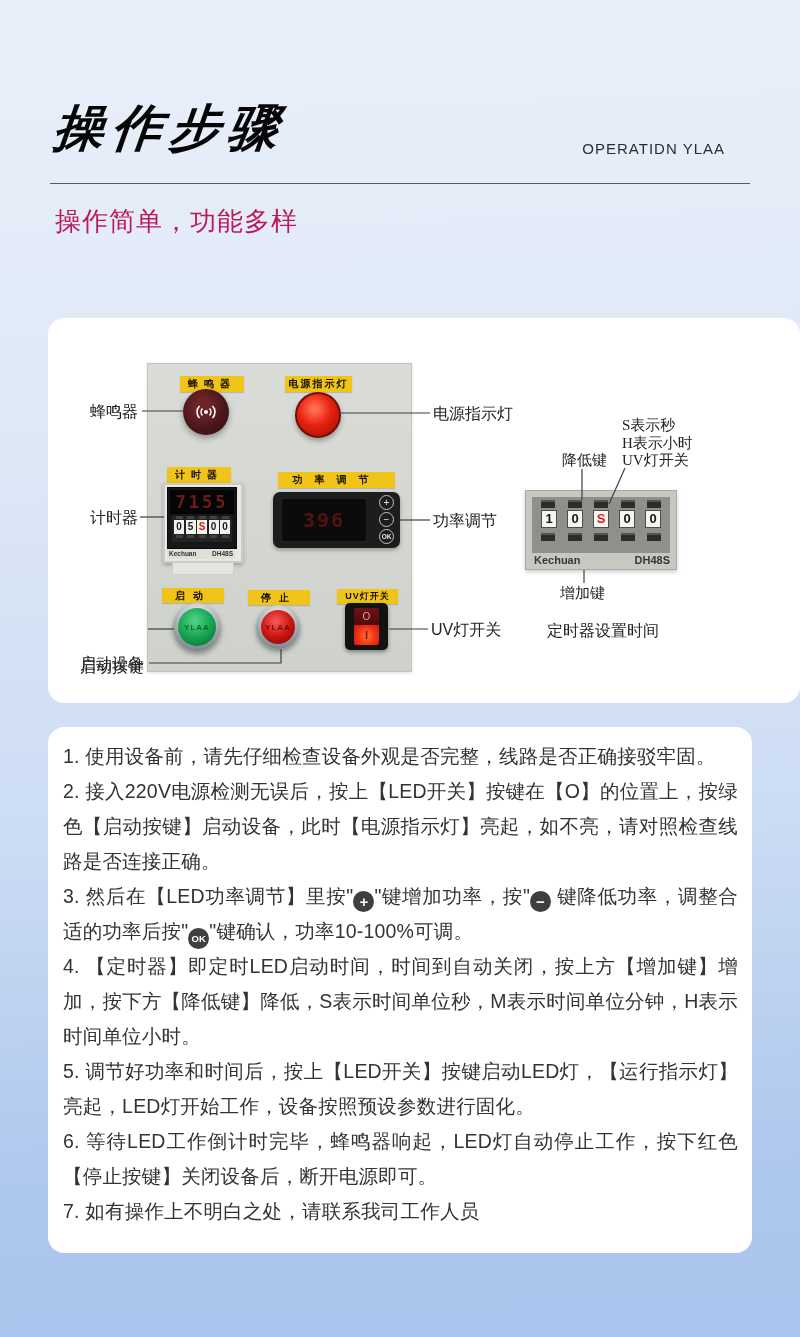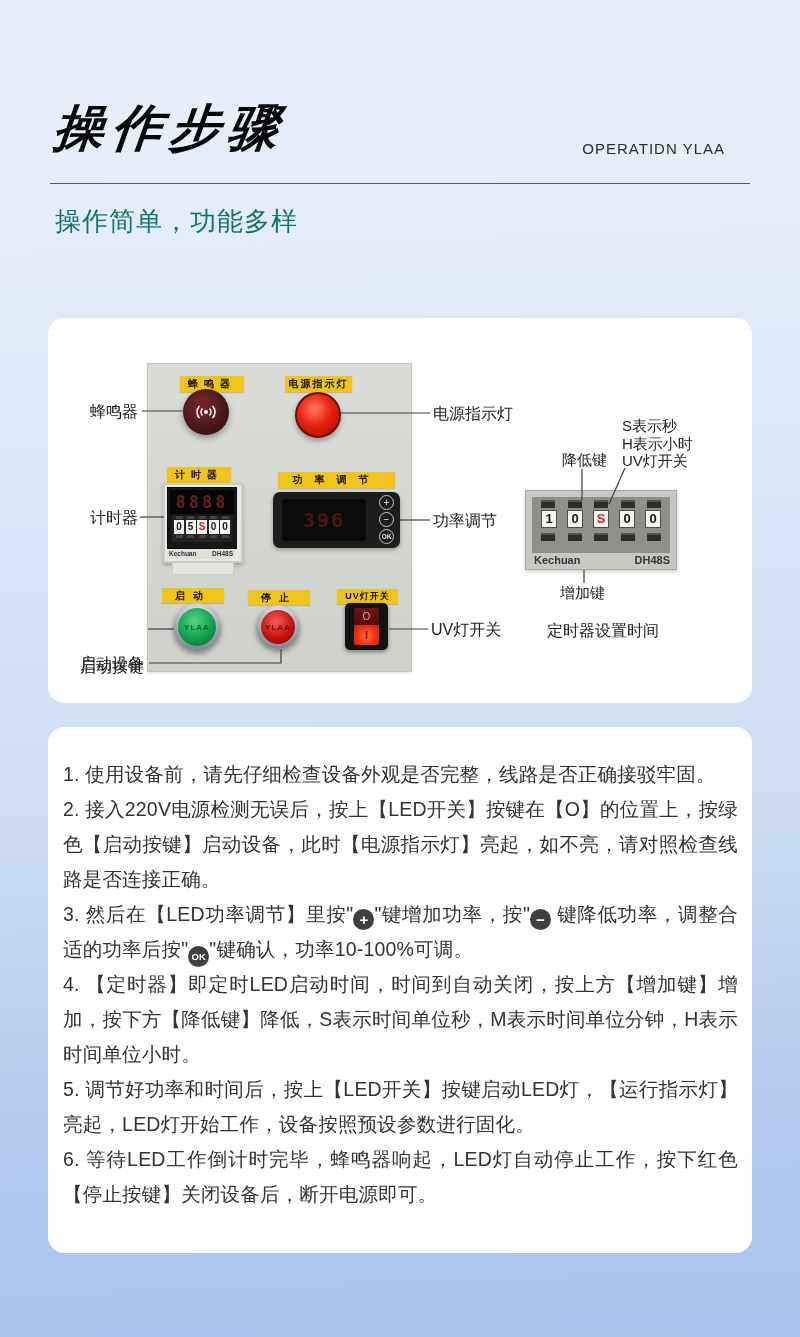--- a/index.html
+++ b/index.html
@@ -6,25 +6,25 @@
   body{
     position:relative;width:800px;height:1337px;overflow:hidden;
     background:linear-gradient(178deg,#eaf0fa 0%,#dfe9f7 30%,#cdddf4 60%,#aec7ee 88%,#aac4ed 100%);
     font-family:"Liberation Sans",sans-serif;color:#333;
   }
   
   .title{position:absolute;left:54px;top:95px;font-size:50px;font-weight:900;font-style:italic;
     letter-spacing:8px;color:#060606;transform:skewX(-6deg);white-space:nowrap;}
   .title-en{position:absolute;right:75px;top:140px;font-size:15px;color:#2d2d2d;letter-spacing:1px;}
   .rule{position:absolute;left:50px;top:183px;width:700px;height:1px;background:#55585c;}
-  .tagline{position:absolute;left:55px;top:204px;font-size:26px;color:#0f766e;letter-spacing:1px;}
-  
-  .card{position:absolute;left:48px;width:704px;background:#fff;border-radius:16px;}
+  .tagline{position:absolute;left:55px;top:204px;font-size:26px;color:#be185d;letter-spacing:1px;}
+  
+  .card{position:absolute;left:48px;width:704px;background:#fff;border-radius:16px;padding-left:48px;}
   .card1{top:318px;height:385px;}
-  .card2{top:727px;height:526px;box-sizing:border-box;padding:30px 14px 0 15px;}
+  .card2{top:727px;height:526px;box-sizing:border-box;padding:12px 14px 0 15px;}
   
   .panel{position:absolute;left:99px;top:45px;width:265px;height:309px;
     background:linear-gradient(180deg,#dadcd7 0%,#d4d6d1 55%,#cfd1cc 100%);
     box-shadow:inset 0 0 0 1px #c2c4bf, 0 1px 3px rgba(0,0,0,.12);}
   .ylabel{position:absolute;background:#f0c419;color:#151000;font-weight:bold;text-align:center;
     height:16px;line-height:16px;font-size:10px;box-shadow:0 1px 1px rgba(0,0,0,.15);}
   .tag-buzzer{left:132px;top:58px;width:64px;letter-spacing:6px;}
   .tag-pilot{left:237px;top:58px;width:67px;letter-spacing:2px;}
   .tag-timer{left:119px;top:149px;width:64px;letter-spacing:6px;}
   .tag-padj{left:230px;top:154px;width:117px;letter-spacing:12px;}
@@ -101,21 +101,21 @@
   .cu-tabs{display:flex;justify-content:space-between;padding:3px 9px 0;}
   .cu-tab{width:14px;height:8px;background:#2c2c28;border-top:2px solid #56564f;box-sizing:border-box;}
   .cu-digits{display:flex;justify-content:space-between;padding:2px 9px;}
   .cu-win{width:16px;height:18px;background:#f5f5f1;border:1px solid #4c4c48;box-sizing:border-box;
     color:#15161a;font-size:13px;font-weight:bold;text-align:center;line-height:16px;}
   .cu-win.red{color:#d6231c;}
   .cu-brand{position:absolute;left:0;bottom:0;width:152px;height:16px;display:flex;justify-content:space-between;
     padding:0 8px;box-sizing:border-box;font-size:11px;font-weight:bold;color:#33383b;line-height:15px;}
   .cu-label{position:absolute;font-size:15px;color:#222;white-space:nowrap;}
   .cu-dec{left:514px;top:133px;}
-  .cu-units{left:574px;top:99px;line-height:17.5px;}
+  .cu-units{left:574px;top:99px;line-height:17.5px;font-family:Liberation Serif, serif;}
   .cu-inc{left:512px;top:266px;}
   .cu-caption{left:499px;top:303px;font-size:16px;}
   
   .lines{position:absolute;left:0;top:0;}
   .lines line,.lines polyline{stroke:#3f3f3f;stroke-width:1.2;fill:none;}
   
   .step{margin:0;font-size:19.5px;line-height:35px;color:#333;letter-spacing:0.2px;text-align:justify;}
   .inline-icon{display:inline-flex;align-items:center;justify-content:center;width:21px;height:21px;
     border-radius:50%;background:#3f3f3f;color:#fff;vertical-align:-4px;font-weight:bold;font-size:15px;line-height:21px;}
   .inline-icon.ok{font-size:9.5px;}
@@ -150,21 +150,21 @@
         <path d="M21.5 4 a8.5 8.5 0 0 1 0 12"></path>
       </g>
     </svg>
   </div>
 
   <div class="pilot"></div>
 
   <div class="timer">
     <div class="timer-shell"></div>
     <div class="timer-body">
-      <div class="timer-7seg">8888</div>
+      <div class="timer-7seg">7155</div>
       <div class="timer-wheels">
         <div class="wheel">
             <div class="tab"></div>
             <div class="win">0</div>
             <div class="tab"></div>
           </div>
         <div class="wheel">
             <div class="tab"></div>
             <div class="win">5</div>
             <div class="tab"></div>
@@ -277,14 +277,15 @@
 </div>
 
 <div class="card card2">
   <div>
       <p class="step">1. 使用设备前，请先仔细检查设备外观是否完整，线路是否正确接驳牢固。</p>
       <p class="step">2. 接入220V电源检测无误后，按上【LED开关】按键在【O】的位置上，按绿色【启动按键】启动设备，此时【电源指示灯】亮起，如不亮，请对照检查线路是否连接正确。</p>
       <p class="step">3. 然后在【LED功率调节】里按"<span class="inline-icon plus">+</span>"键增加功率，按"<span class="inline-icon minus">−</span> 键降低功率，调整合适的功率后按"<span class="inline-icon ok">OK</span>"键确认，功率10-100%可调。</p>
       <p class="step">4. 【定时器】即定时LED启动时间，时间到自动关闭，按上方【增加键】增加，按下方【降低键】降低，S表示时间单位秒，M表示时间单位分钟，H表示时间单位小时。</p>
       <p class="step">5. 调节好功率和时间后，按上【LED开关】按键启动LED灯，【运行指示灯】亮起，LED灯开始工作，设备按照预设参数进行固化。</p>
       <p class="step">6. 等待LED工作倒计时完毕，蜂鸣器响起，LED灯自动停止工作，按下红色【停止按键】关闭设备后，断开电源即可。</p>
+      <p class="step">7. 如有操作上不明白之处，请联系我司工作人员</p>
     </div>
 </div>
 
 </body></html>

